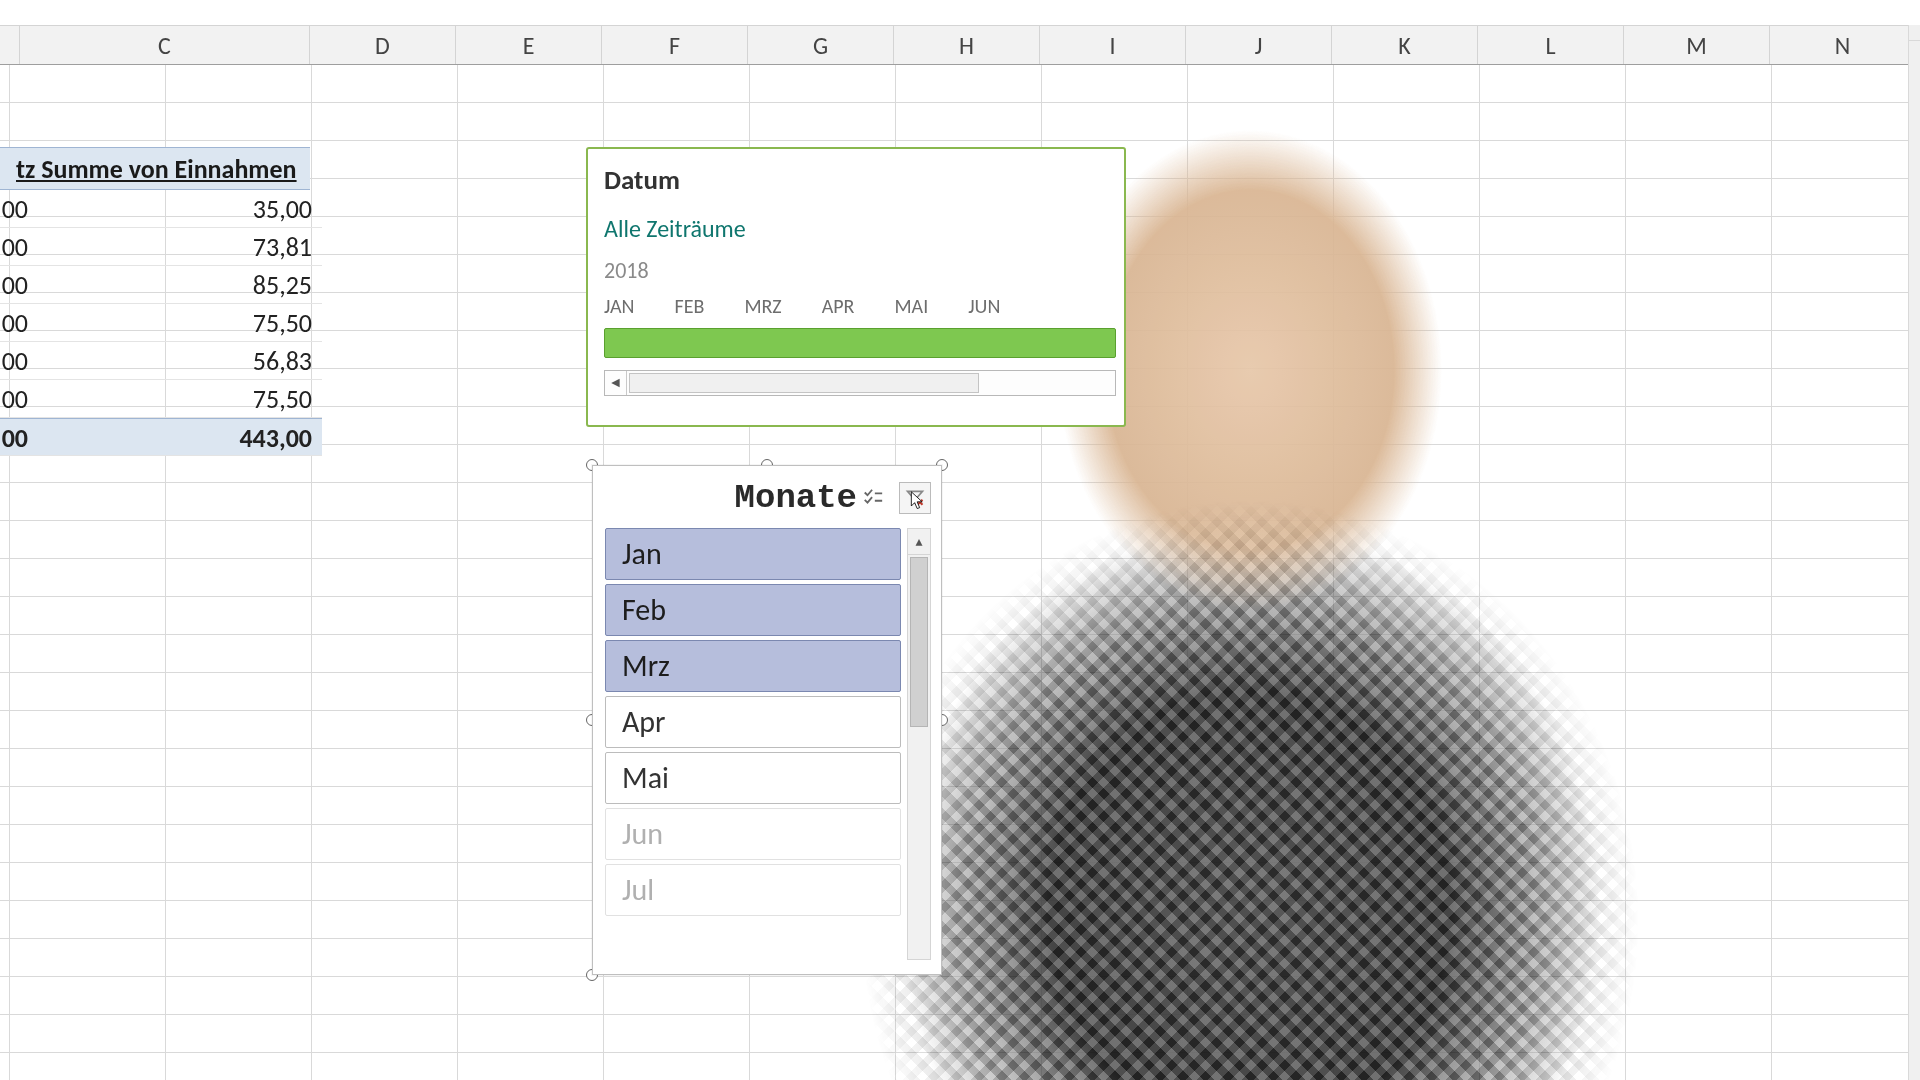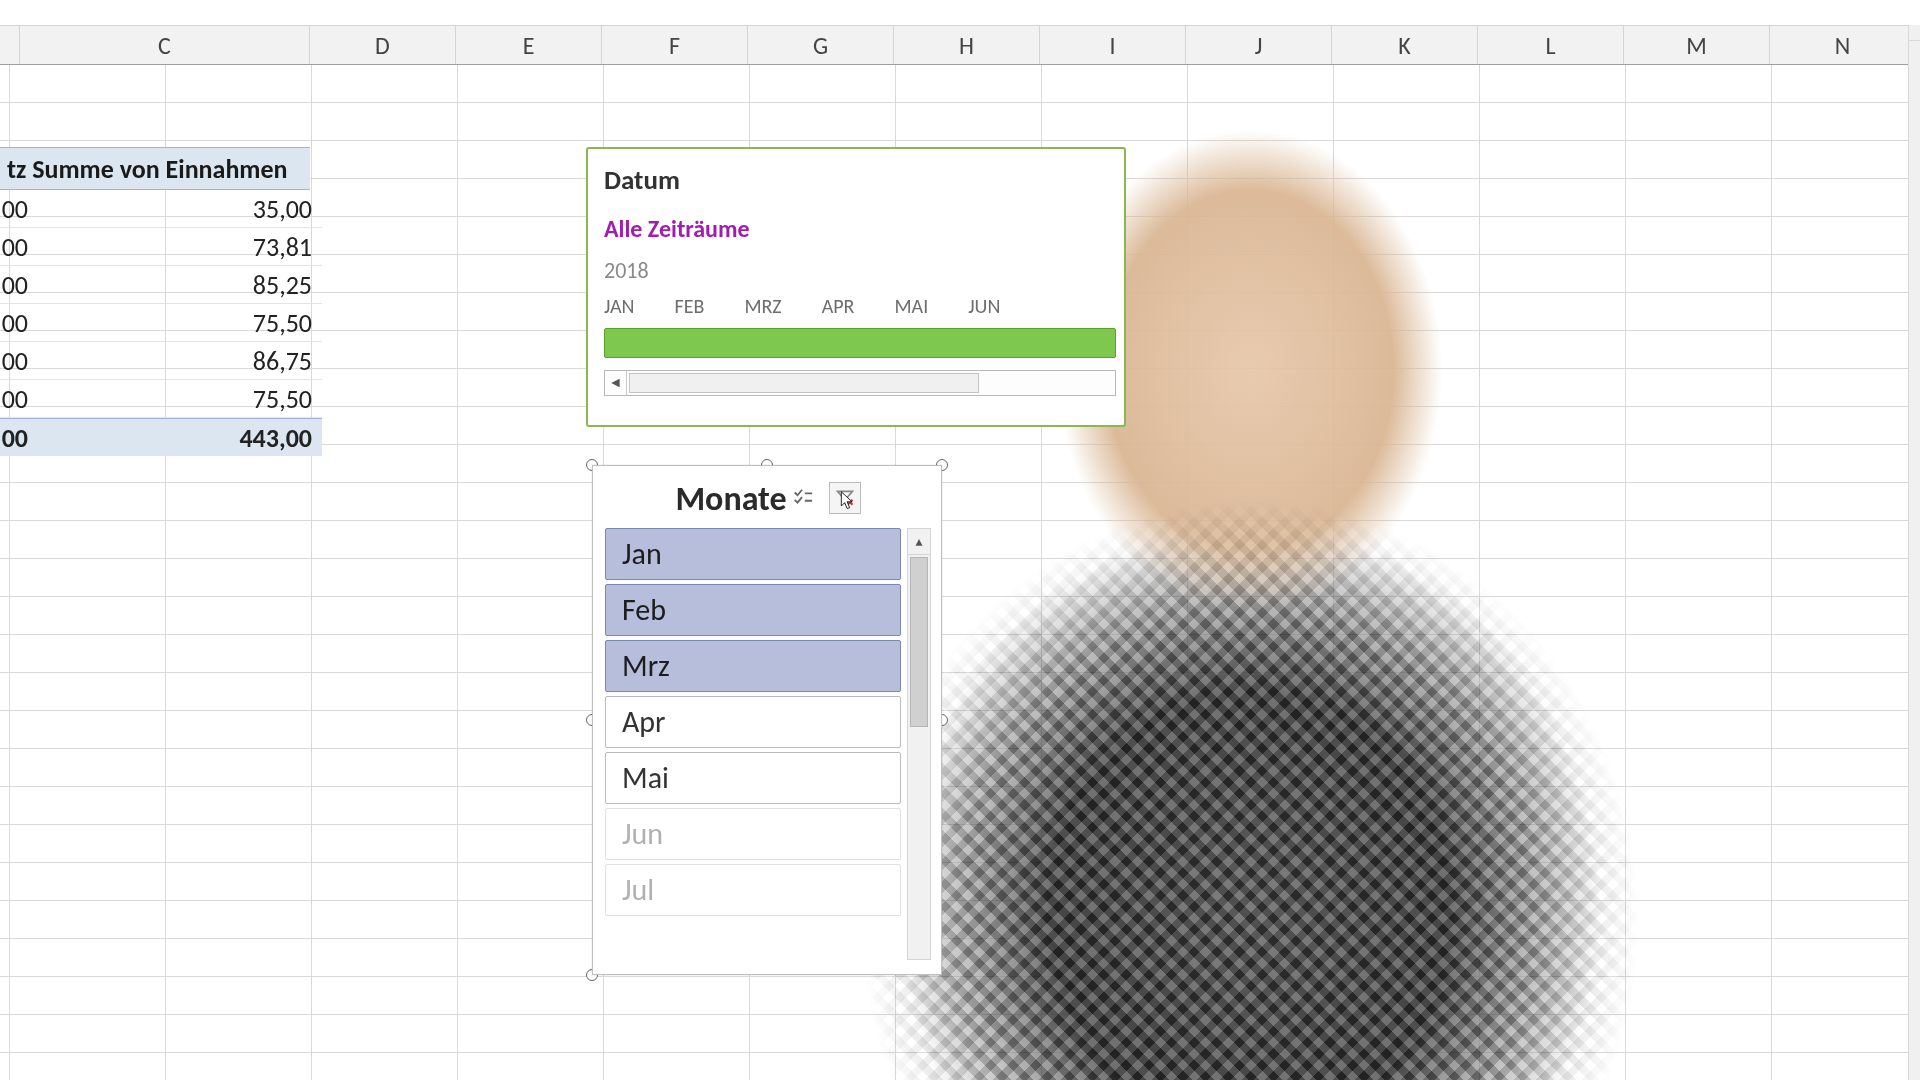--- a/index.html
+++ b/index.html
@@ -64,23 +64,24 @@
     top: 88px;
     left: 0;
     width: 310px;
     height: 43px;
     background: #dce6f1;
     border-top: 1px solid #9fb5d3;
     border-bottom: 1px solid #9fb5d3;
     font-weight: 700;
     font-size: 26px;
     line-height: 42px;
-    padding-left: 7px;
+    padding-left: 16px;
     color: #1a1a1a;
     white-space: nowrap;
+    text-decoration: underline;
   }
   .data-row {
     height: 38px;
     line-height: 38px;
     text-align: right;
     padding-right: 10px;
     font-size: 26px;
     color: #222;
     border-bottom: 1px solid #e4e4e4;
     white-space: nowrap;
@@ -113,22 +114,21 @@
     padding: 14px 8px 10px 16px;
   }
   .timeline-title {
     font-size: 27px;
     font-weight: 700;
     color: #333;
   }
   .timeline-sub {
     margin-top: 18px;
     font-size: 24px;
-    color: #a21caf;
-    font-weight: bold;
+    color: #0f766e;
   }
   .timeline-year {
     margin-top: 14px;
     font-size: 22px;
     color: #8a8a8a;
   }
   .timeline-months {
     margin-top: 10px;
     display: flex;
     gap: 40px;
@@ -195,22 +195,23 @@
     position: absolute;
     inset: 0;
     background: #fff;
     border: 1px solid #bfbfbf;
     box-shadow: 0 0 0 1px rgba(0,0,0,0.04);
     padding: 8px 10px 10px 12px;
   }
   .slicer-head {
     display: flex;
     align-items: center;
-    justify-content: center;
+    justify-content: flex-end;
     height: 48px;
+    font-family: Liberation Mono, monospace;
   }
   .slicer-title {
     font-size: 34px;
     font-weight: 700;
     color: #2a2a2a;
   }
   .slicer-icons { display:flex; gap:10px; align-items:center; }
   .slicer-icon {
     width: 32px; height: 32px;
     border: 1px solid transparent;
@@ -320,21 +321,21 @@
 </div>
 
 <div class="sheet"></div>
 
 <div class="pivot-header" style="top:147px;">tz  Summe von Einnahmen</div>
 <div class="data-block" style="top:190px;">
   <div class="data-row"><span class="left-frag">00</span><span>35,00</span></div>
   <div class="data-row"><span class="left-frag">00</span><span>73,81</span></div>
   <div class="data-row"><span class="left-frag">00</span><span>85,25</span></div>
   <div class="data-row"><span class="left-frag">00</span><span>75,50</span></div>
-  <div class="data-row"><span class="left-frag">00</span><span>86,75</span></div>
+  <div class="data-row"><span class="left-frag">00</span><span>56,83</span></div>
   <div class="data-row"><span class="left-frag">00</span><span>75,50</span></div>
   <div class="data-row total-row"><span class="left-frag">00</span><span>443,00</span></div>
 </div>
 
 <div class="presenter"></div>
 
 <div class="timeline">
   <div class="timeline-title">Datum</div>
   <div class="timeline-sub">Alle Zeiträume</div>
   <div class="timeline-year">2018</div>

